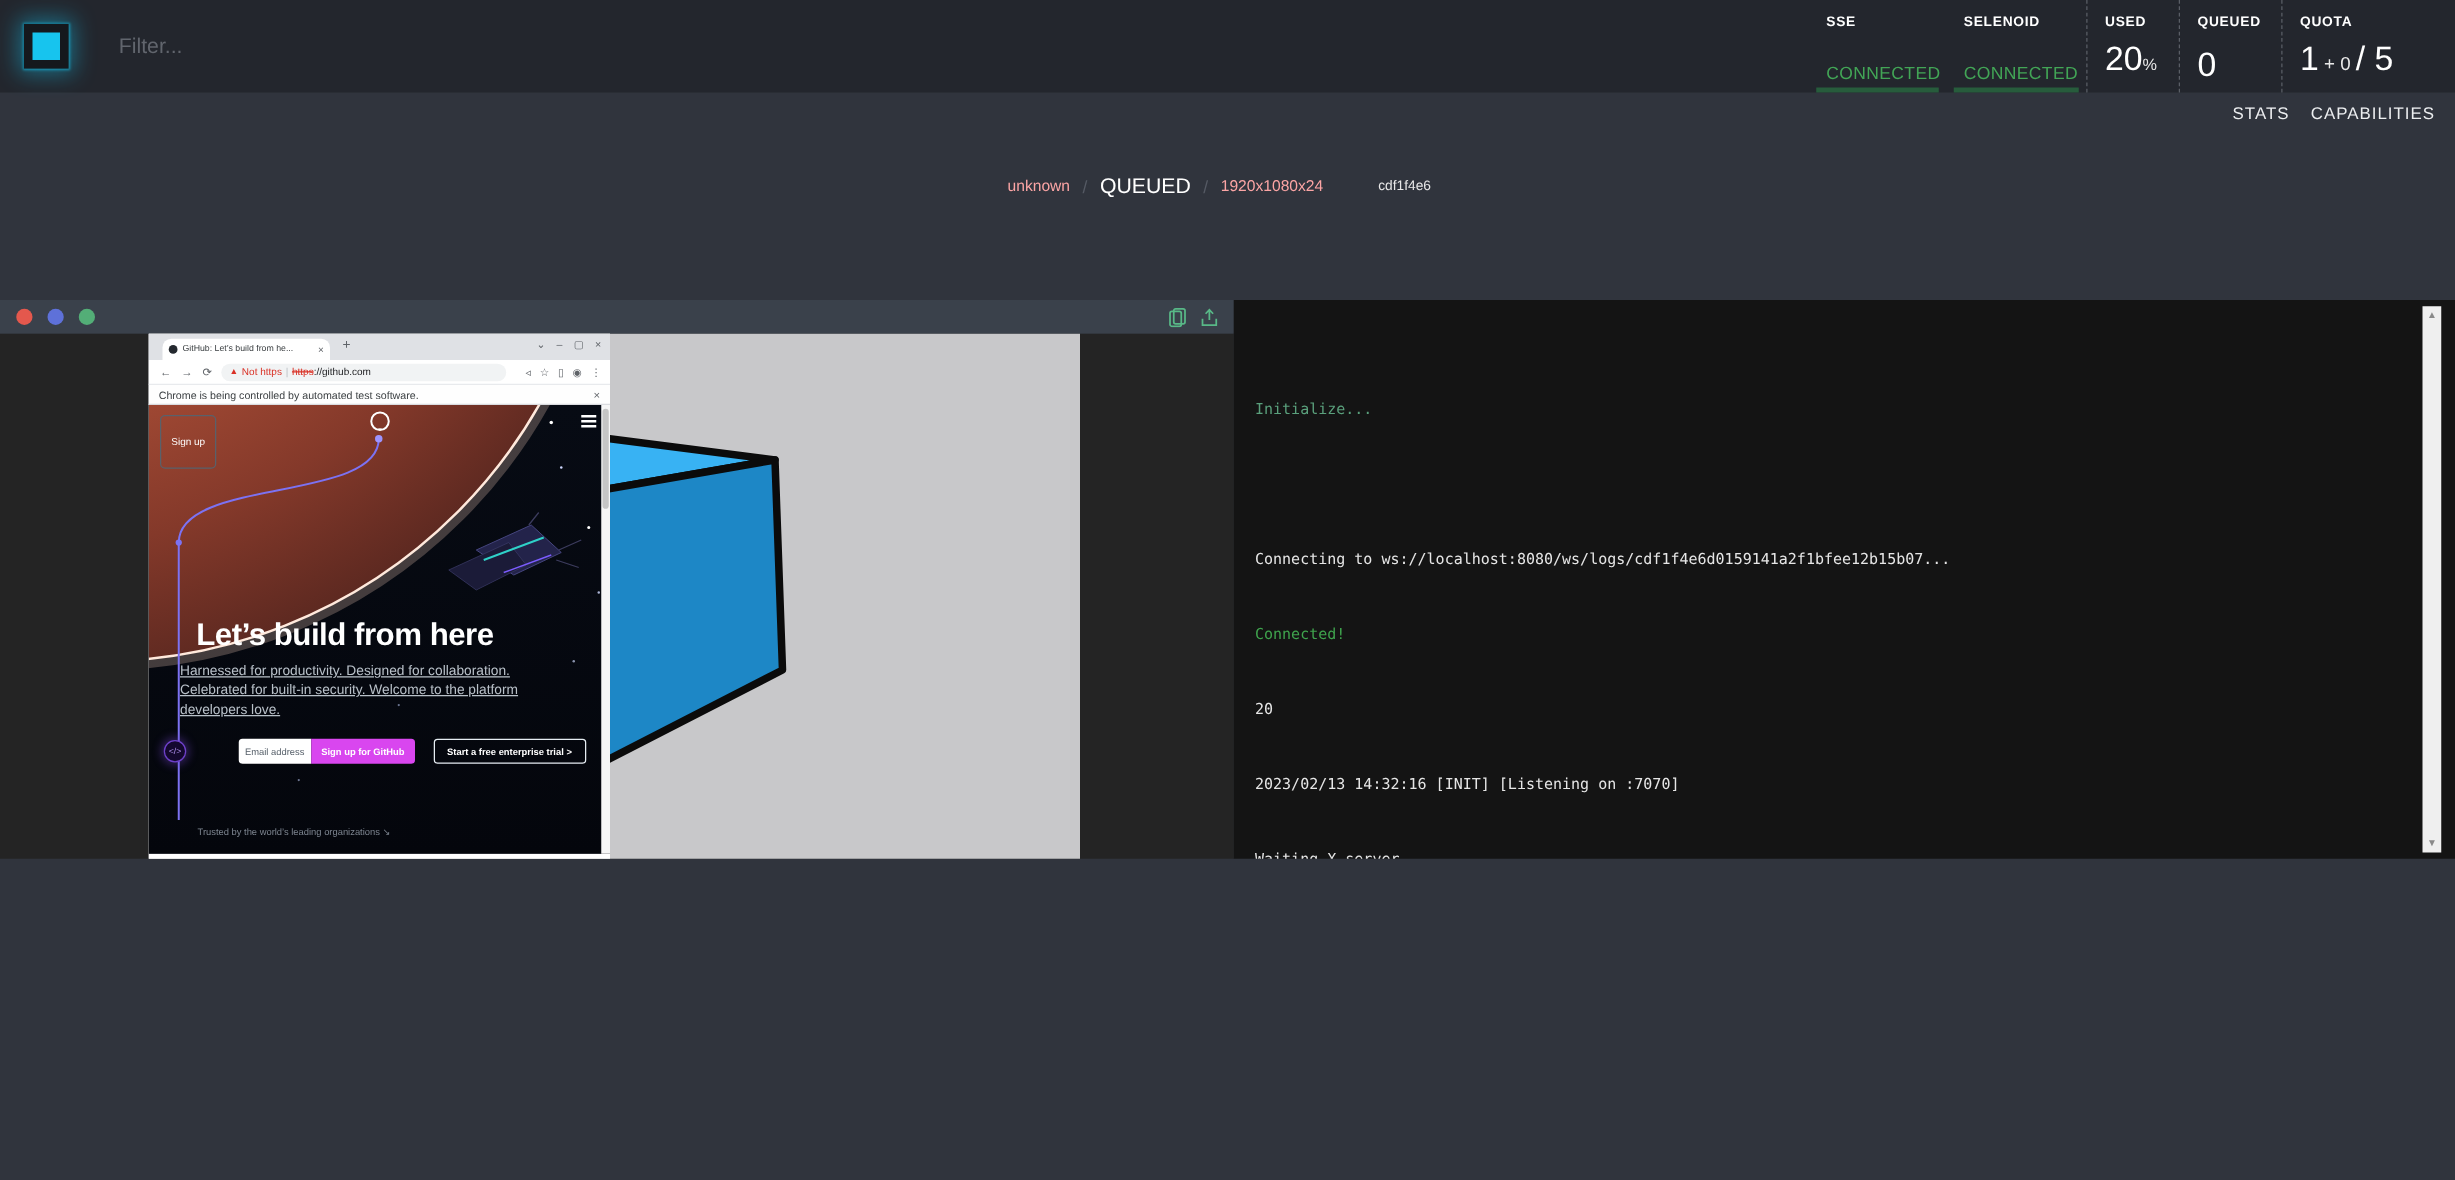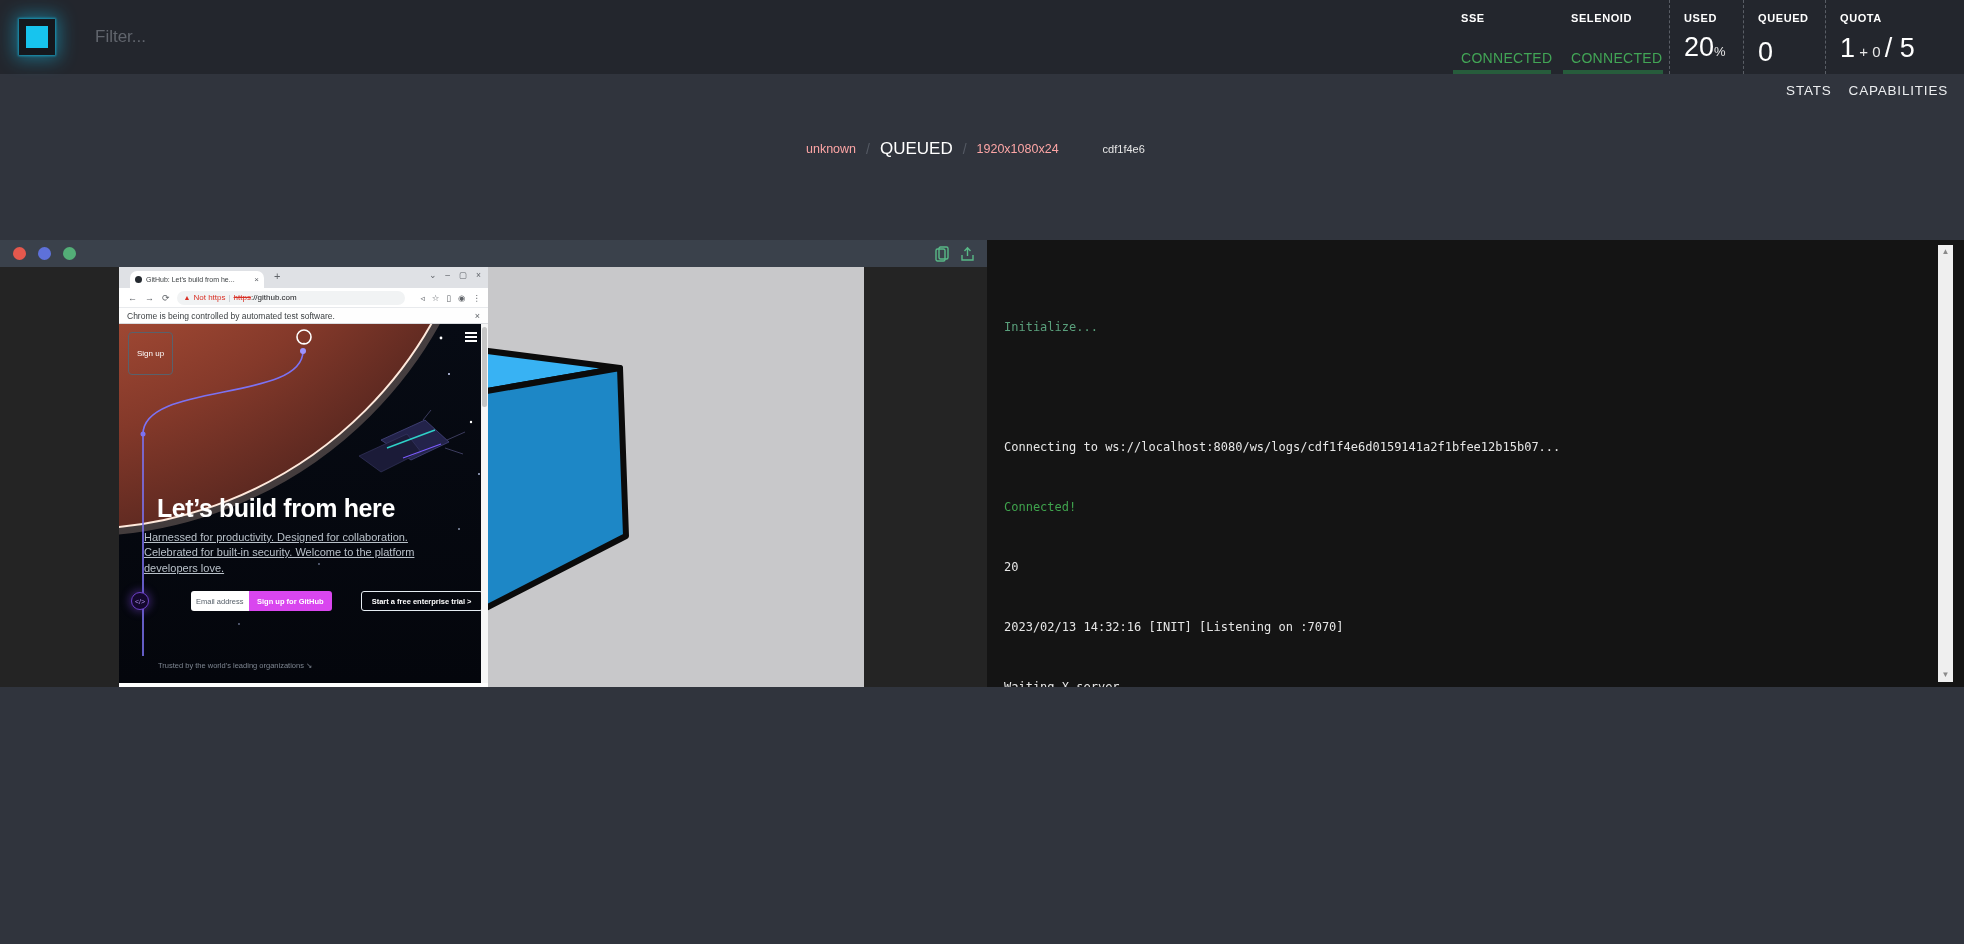--- a/index.html
+++ b/index.html
@@ -94,21 +94,21 @@
   .gh-para { position:absolute; top:206px; left:25px; width:282px; font-size:11px; line-height:1.4; color:#b9c1c9;text-decoration:underline; }
   .gh-chip { position:absolute; top:268px; left:12px; width:18px; height:18px; border-radius:50%;
           background:#14082e; border:1px solid #6e40c9; color:#b392f0; font-size:7px; display:flex;
           align-items:center; justify-content:center; box-shadow:0 0 8px 2px rgba(110,64,201,.45); }
   .gh-form { position:absolute; top:267px; left:40px; display:flex; align-items:center;padding-left:32px; }
   .gh-email { width:58px; height:20px; border:none; border-radius:3px 0 0 3px; font-size:7.5px; padding:0 5px;
           font-family:"Liberation Sans", sans-serif; color:#24292f; background:#fff; outline:none; }
   .gh-email::placeholder{color:#57606a;}
   .gh-btn-purple { height:20px; padding:0 8px; background:#d946ef; color:#fff; border:none; border-radius:0 3px 3px 0;
           font-size:7.5px; font-weight:bold; cursor:pointer; font-family:"Liberation Sans", sans-serif; }
-  .gh-btn-outline { height:20px; margin-left:29px; padding:0 10px; background:transparent; color:#fff;
+  .gh-btn-outline { height:20px; margin-left:15px; padding:0 10px; background:transparent; color:#fff;
           border:1px solid #e6edf3; border-radius:3px; font-size:7.5px; font-weight:bold; cursor:pointer;
           font-family:"Liberation Sans", sans-serif; white-space:nowrap; }
   .gh-trusted { position:absolute; bottom:13px; left:39px; font-size:7.5px; color:#7d8590; }
 
   
   .pg-scroll { position:absolute; top:57px; right:0; bottom:4px; width:7px; background:#f6f6f6; }
   .pg-thumb { position:absolute; top:3px; left:1px; width:5px; height:80px; background:#c5c5c5; border-radius:3px; }
 
   
   .log-panel { position:absolute; left:987px; top:240px; width:977px; height:447px; background:#141414;

